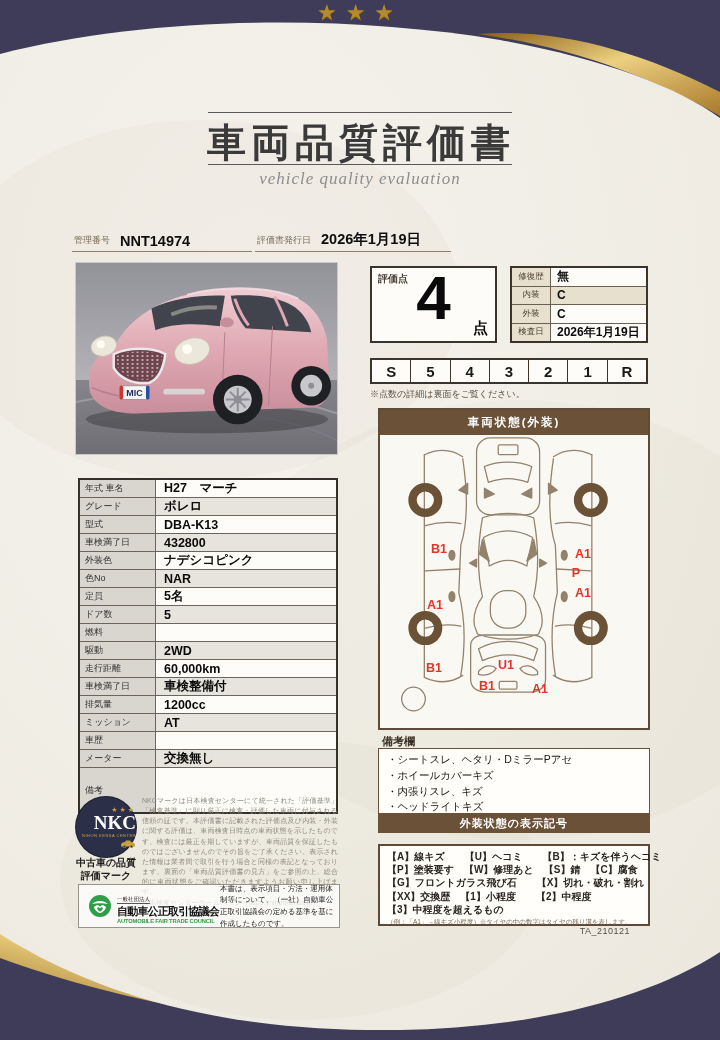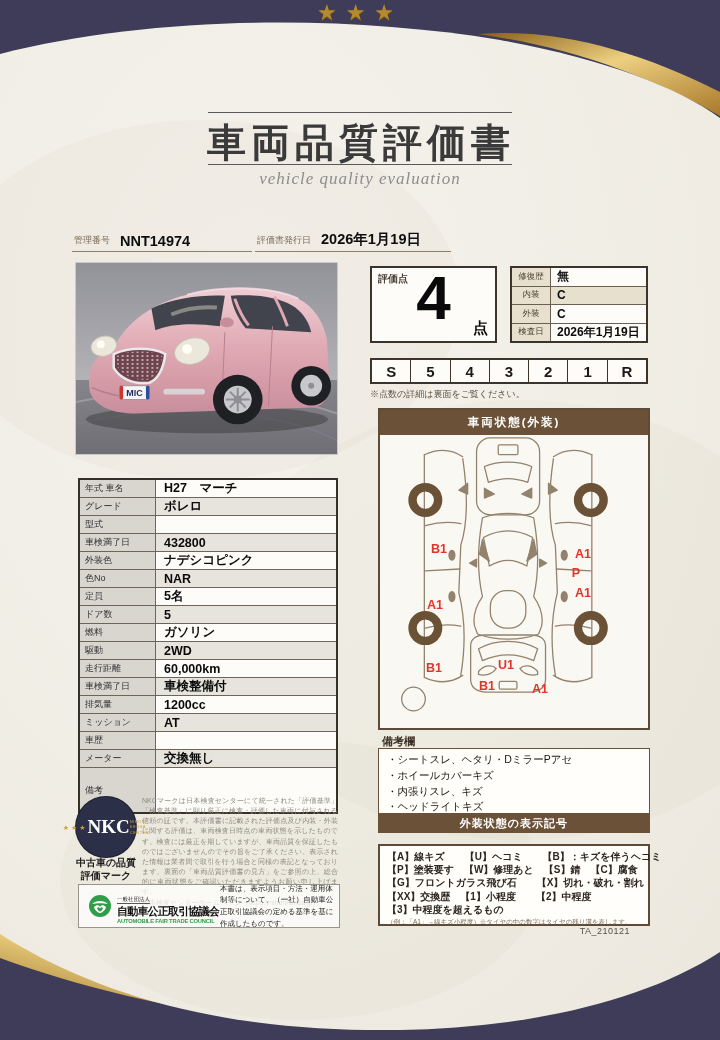--- a/index.html
+++ b/index.html
@@ -66,21 +66,21 @@
   
   .spec-table{left:78px;top:478px;width:260px;border:2px solid #35302a;box-sizing:border-box;background:#fdfcf9;}
   .spec-row{display:flex;height:17px;border-bottom:1px solid #6b655c;}
   .spec-row:last-child{border-bottom:none;}
   .spec-row .sl{width:76px;background:#d9d5cf;font-size:9px;color:#333;display:flex;align-items:center;padding-left:5px;border-right:1px solid #6b655c;box-sizing:border-box;}
   .spec-row .sv{flex:1;font-size:12.5px;font-weight:bold;color:#0a0a0a;display:flex;align-items:center;padding-left:8px;white-space:nowrap;}
   .spec-row.alt .sv{background:#e7e3dd;}
   .spec-row.tall{height:44px;}
 
   
-  .nkc-circle{left:76px;top:797px;width:60px;height:60px;border-radius:50%;background:#2b2f47;display:flex;flex-direction:row;align-items:center;justify-content:center;box-shadow:0 0 0 1px #1d2030;}
+  .nkc-circle{left:76px;top:797px;width:60px;height:60px;border-radius:50%;background:#2b2f47;display:flex;flex-direction:column;align-items:flex-end;justify-content:center;box-shadow:0 0 0 1px #1d2030;}
   .nkc-stars{font-size:7px;color:#caa23c;letter-spacing:2px;line-height:1;}
   .nkc-name{font-family:"Liberation Serif",serif;font-weight:bold;font-size:19px;color:#fff;line-height:1.05;}
   .nkc-sub{font-size:4px;color:#caa23c;letter-spacing:0.5px;line-height:1.4;}
   .nkc-car{width:16px;height:9px;margin-top:1px;}
   .nkc-caption{left:68px;top:857px;width:76px;text-align:center;font-size:10px;font-weight:bold;color:#1a1a1a;line-height:1.25;}
   .nkc-desc{left:142px;top:796px;width:196px;font-size:7px;color:#8f8b82;line-height:1.45;text-align:justify;}
   .nkc-home{font-size:7px;color:#8f8b82;margin-top:1px;}
 
   
   .ftc-box{left:78px;top:884px;width:262px;height:44px;border:1px solid #9a958c;background:rgba(255,255,255,0.75);box-sizing:border-box;display:flex;align-items:center;}
@@ -329,20 +329,21 @@
         <div class="spec-row">
           <div class="sl">年式 車名</div>
           <div class="sv">H27　マーチ</div>
         </div>
         <div class="spec-row alt">
           <div class="sl">グレード</div>
           <div class="sv">ボレロ</div>
         </div>
         <div class="spec-row">
           <div class="sl">型式</div>
+          <div class="sv">DBA-K13</div>
         </div>
         <div class="spec-row alt">
           <div class="sl">車検満了日</div>
           <div class="sv">432800</div>
         </div>
         <div class="spec-row">
           <div class="sl">外装色</div>
           <div class="sv">ナデシコピンク</div>
         </div>
         <div class="spec-row alt">
@@ -352,21 +353,20 @@
         <div class="spec-row">
           <div class="sl">定員</div>
           <div class="sv">5名</div>
         </div>
         <div class="spec-row alt">
           <div class="sl">ドア数</div>
           <div class="sv">5</div>
         </div>
         <div class="spec-row">
           <div class="sl">燃料</div>
-          <div class="sv">ガソリン</div>
         </div>
         <div class="spec-row alt">
           <div class="sl">駆動</div>
           <div class="sv">2WD</div>
         </div>
         <div class="spec-row">
           <div class="sl">走行距離</div>
           <div class="sv">60,000km</div>
         </div>
         <div class="spec-row alt">

